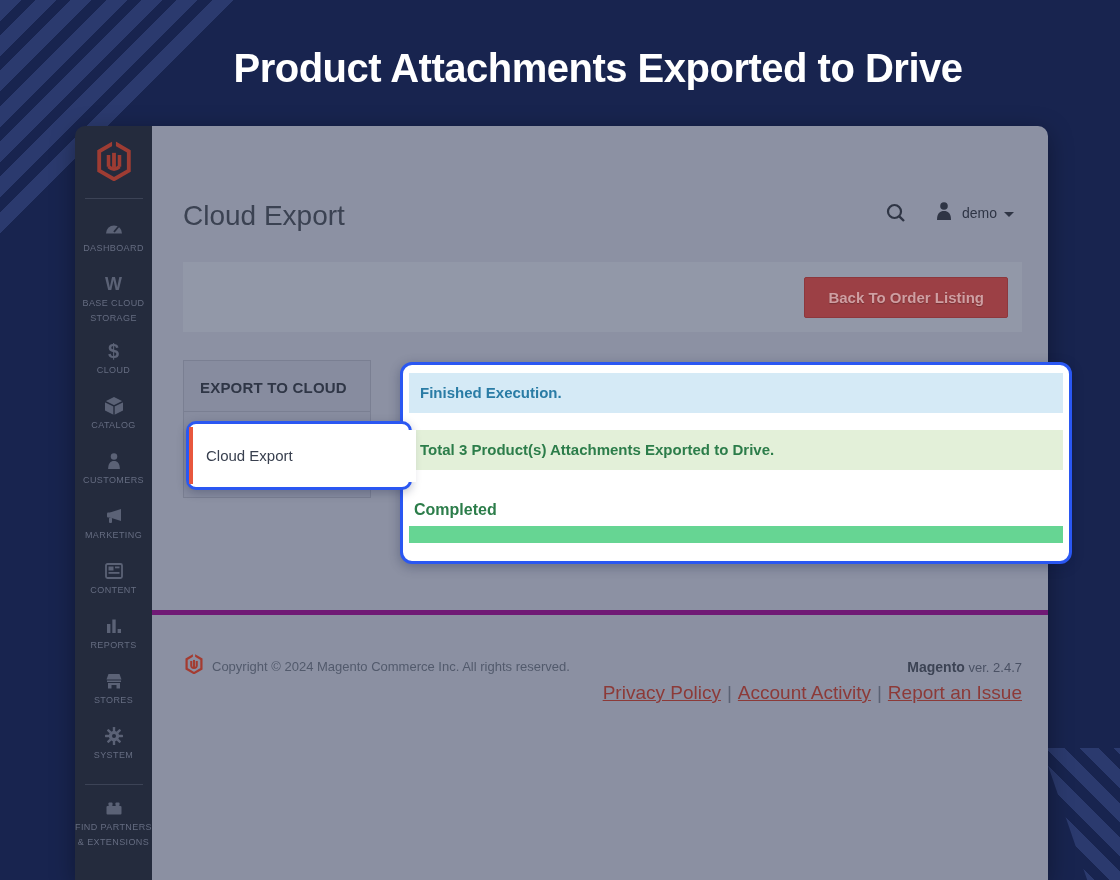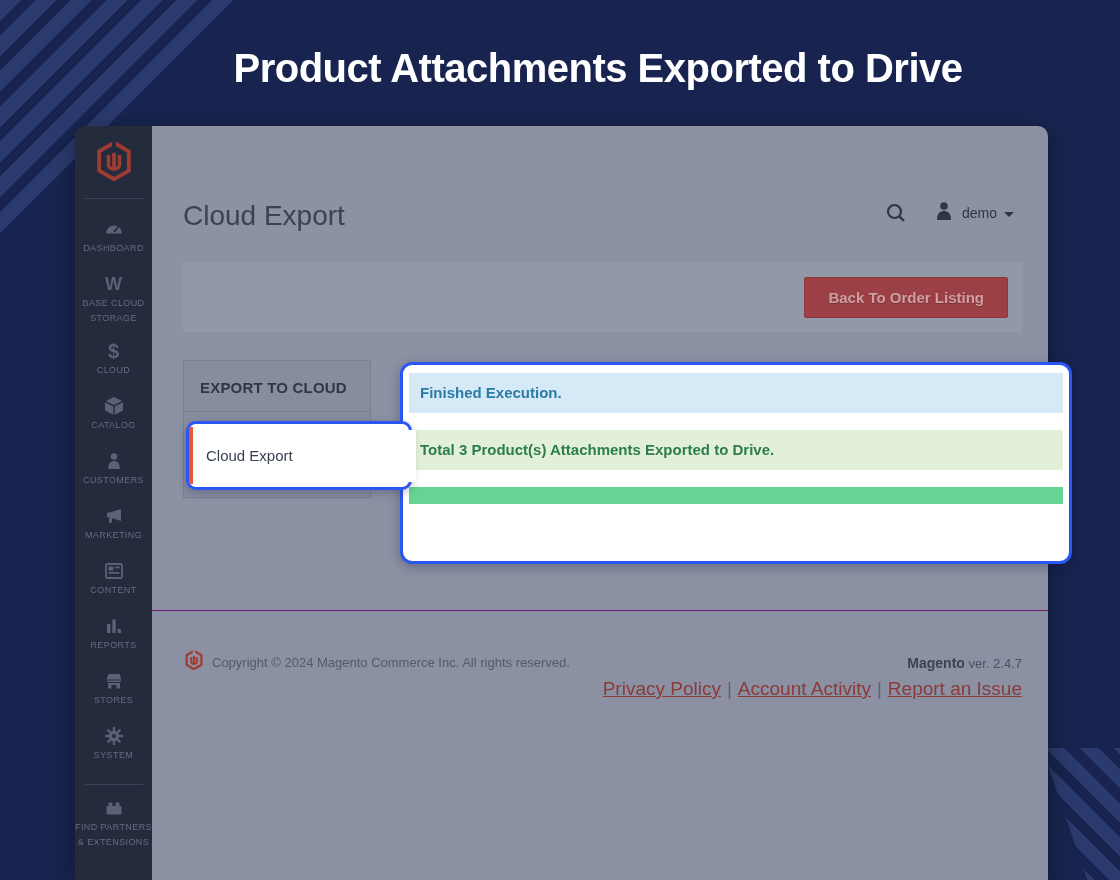--- a/index.html
+++ b/index.html
@@ -78,21 +78,21 @@
   .tabs-panel {
     position:absolute; left:31px; top:234px; width:188px; height:138px;
     background:#878c9f; border:1px solid #7a7f92;
   }
   .tabs-header {
     padding:18px 16px 15px; font-size:15px; font-weight:bold; color:#2f3646;
     border-bottom:1px solid #7a7f92; letter-spacing:0.2px;
   }
   .footer-zone {
     position:absolute; left:0; right:0; top:484px; bottom:0;
-    border-top:1px solid #701a75; background:#8b90a2;
+    border-top:5px solid #701a75; background:#8b90a2;
   }
   .footer-logo { position:absolute; left:33px; top:39px; }
   .footer-copy { position:absolute; left:60px; top:44px; font-size:13px; color:#525a6c; }
   .footer-ver { position:absolute; right:26px; top:44px; font-size:13px; color:#4a5164; }
   .footer-ver b { color:#3c4354; font-size:14px; }
   .footer-links { position:absolute; right:26px; top:67px; font-size:19px; }
   .footer-links a { color:#8c3a38; text-decoration:underline; cursor:pointer; }
   .footer-links .sep { color:#5a6173; margin:0 6px; text-decoration:none; }
   
   .msg-box {
@@ -325,20 +325,21 @@
       <span class="footer-links">
         <a>Privacy Policy</a><span class="sep">|</span><a>Account Activity</a><span class="sep">|</span><a>Report an Issue</a>
       </span>
     </div>
   </div>
 </div>
 
 <div class="msg-box">
   <div class="banner info">Finished Execution.</div>
   <div class="banner success">Total 3 Product(s) Attachments Exported to Drive.</div>
+  <div class="completed-label">Completed</div>
   <div class="progress-fill" style="width: 100%;"></div>
 </div>
 
 <div class="tab-box">
   <span class="tab-accent"></span>
   <span class="tab-label">Cloud Export</span>
 </div>
 <div class="joint-patch"></div>
 
 </body></html>

